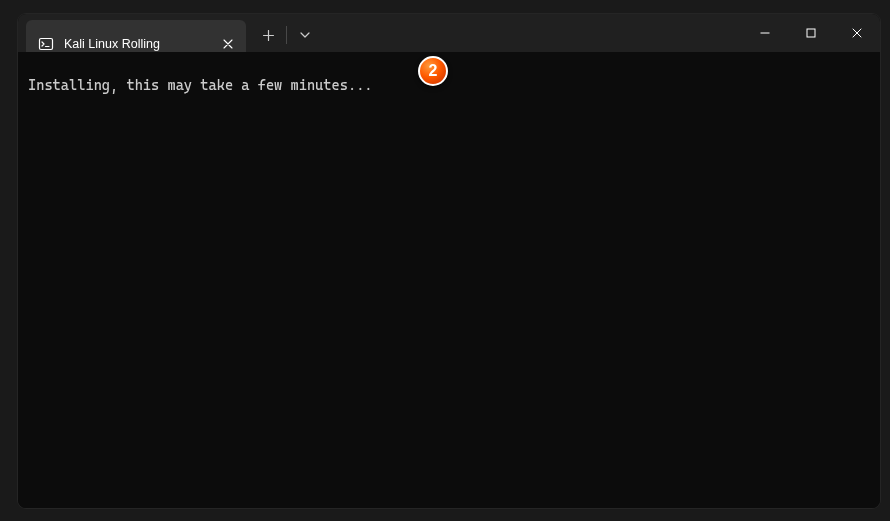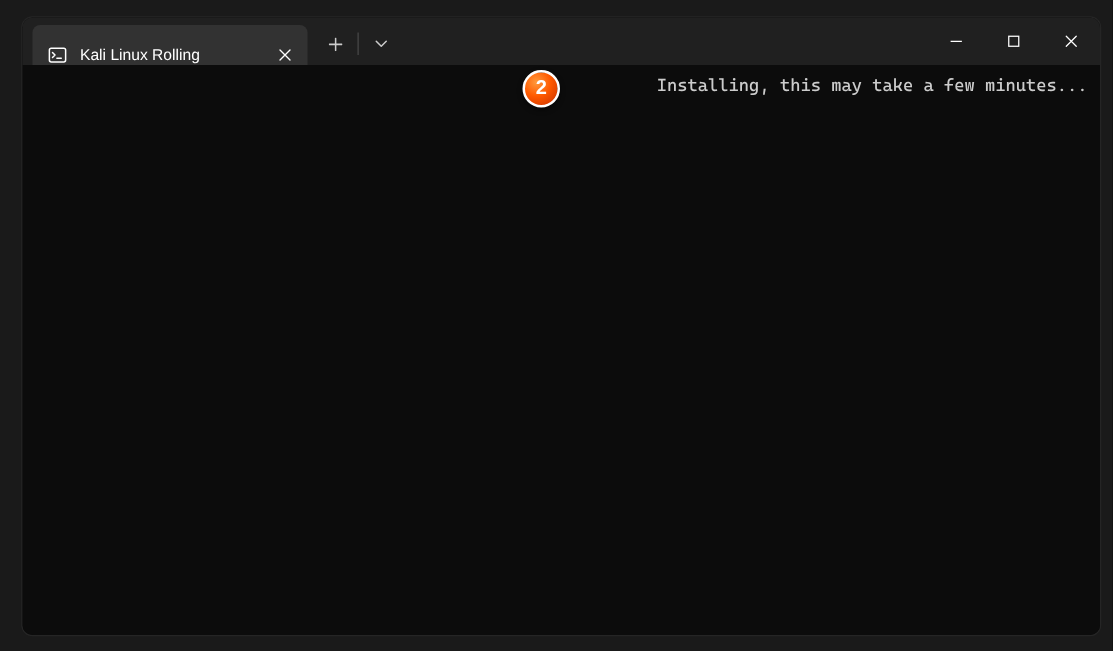--- a/index.html
+++ b/index.html
@@ -114,28 +114,27 @@
       width: 46px;
       display: flex;
       align-items: center;
       justify-content: center;
       color: #ffffff;
       cursor: pointer;
     }
     .terminal-body {
       flex: 1;
       background: #0c0c0c;
-      padding: 8px 10px;
+      padding: 24px 10px;
       font-family: "Cascadia Mono", "Consolas", monospace;
       font-size: 14px;
       color: #cccccc;
       line-height: 1.4;
       white-space: pre;
       position: relative;
-      text-align: right;
     }
     .annotation-badge {
       position: absolute;
       top: 56px;
       left: 418px;
       width: 30px;
       height: 30px;
       border-radius: 50%;
       background: radial-gradient(circle at 35% 30%, #ff9a3c 0%, #ff5a00 45%, #c72e00 100%);
       border: 2px solid #ffffff;

